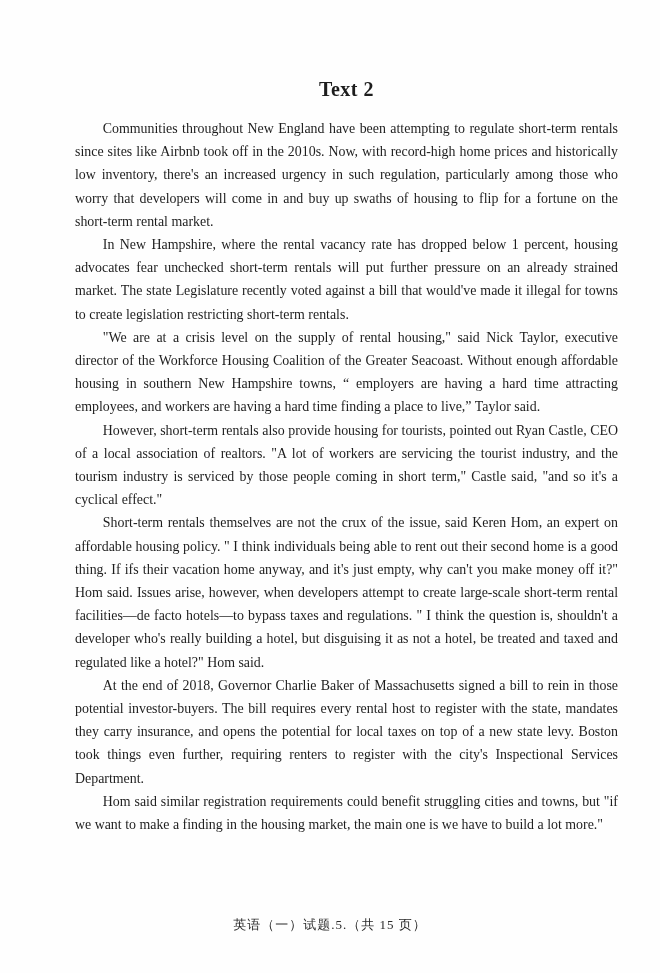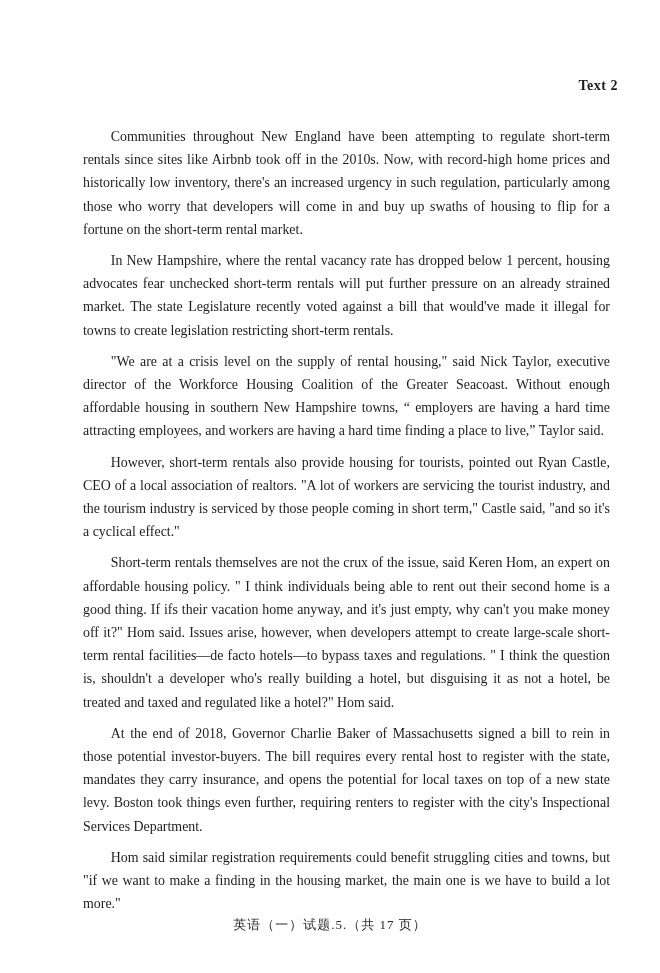--- a/index.html
+++ b/index.html
@@ -14,37 +14,37 @@
     background: #fefefe;
     overflow: hidden;
     font-family: "Liberation Serif", "DejaVu Serif", serif;
     color: #1d1d1d;
   }
   .doc-title {
     position: absolute;
     top: 78px;
     left: 75px;
     width: 543px;
-    text-align: right;
-    font-size: 14px;
+    text-align: center;
+    font-size: 20px;
     font-weight: bold;
     letter-spacing: 0.5px;
   }
   .content {
     position: absolute;
     top: 117px;
     left: 75px;
     width: 543px;
     font-size: 13.9px;
     line-height: 23.2px;
     text-align: justify;
     text-justify: inter-word;
   }
   .content p {
-    margin: 8px;
+    margin: 0;
     text-indent: 2em;
   }
   .page-footer {
     position: absolute;
     top: 916px;
     left: 0;
     width: 660px;
     text-align: center;
     font-size: 13px;
     color: #2a2a2a;
@@ -61,15 +61,15 @@
   <div class="content">
     <p>Communities throughout New England have been attempting to regulate short-term rentals since sites like Airbnb took off in the 2010s. Now, with record-high home prices and historically low inventory, there's an increased urgency in such regulation, particularly among those who worry that developers will come in and buy up swaths of housing to flip for a fortune on the short-term rental market.</p>
     <p>In New Hampshire, where the rental vacancy rate has dropped below 1 percent, housing advocates fear unchecked short-term rentals will put further pressure on an already strained market. The state Legislature recently voted against a bill that would've made it illegal for towns to create legislation restricting short-term rentals.</p>
     <p>"We are at a crisis level on the supply of rental housing," said Nick Taylor, executive director of the Workforce Housing Coalition of the Greater Seacoast. Without enough affordable housing in southern New Hampshire towns, “ employers are having a hard time attracting employees, and workers are having a hard time finding a place to live,” Taylor said.</p>
     <p>However, short-term rentals also provide housing for tourists, pointed out Ryan Castle, CEO of a local association of realtors. "A lot of workers are servicing the tourist industry, and the tourism industry is serviced by those people coming in short term," Castle said, "and so it's a cyclical effect."</p>
     <p>Short-term rentals themselves are not the crux of the issue, said Keren Hom, an expert on affordable housing policy. " I think individuals being able to rent out their second home is a good thing. If ifs their vacation home anyway, and it's just empty, why can't you make money off it?" Hom said. Issues arise, however, when developers attempt to create large-scale short-term rental facilities—de facto hotels—to bypass taxes and regulations. " I think the question is, shouldn't a developer who's really building a hotel, but disguising it as not a hotel, be treated and taxed and regulated like a hotel?" Hom said.</p>
     <p>At the end of 2018, Governor Charlie Baker of Massachusetts signed a bill to rein in those potential investor-buyers. The bill requires every rental host to register with the state, mandates they carry insurance, and opens the potential for local taxes on top of a new state levy. Boston took things even further, requiring renters to register with the city's Inspectional Services Department.</p>
     <p>Hom said similar registration requirements could benefit struggling cities and towns, but "if we want to make a finding in the housing market, the main one is we have to build a lot more."</p>
   </div>
 
-  <div class="page-footer">英语（一）试题.5.（共 17 页）</div>
+  <div class="page-footer">英语（一）试题.5.（共 15 页）</div>
 
 </div>
 
 </body></html>

